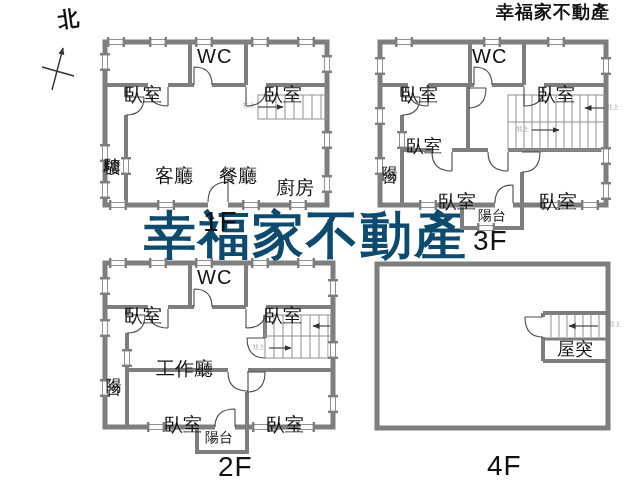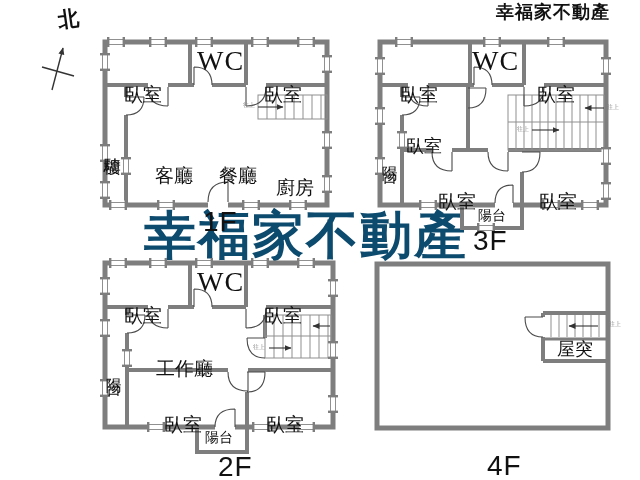--- a/index.html
+++ b/index.html
@@ -5,21 +5,21 @@
   html,body{margin:0;padding:0;background:#fff;}
   #stage{position:relative;width:640px;height:480px;background:#ffffff;overflow:hidden;
          font-family:"Liberation Sans","DejaVu Sans",sans-serif;color:#111;}
   .lbl{position:absolute;white-space:nowrap;color:#111;font-weight:500;line-height:1.05;z-index:3;}
   .vtext{writing-mode:vertical-rl;text-orientation:upright;letter-spacing:1px;}
   #watermark{position:absolute;left:144px;top:201px;font-size:52px;font-weight:700;
              letter-spacing:2px;color:#0c4a6e;z-index:1;white-space:nowrap;}
   #plansvg{position:absolute;left:0;top:0;z-index:2;}
   .floorlbl{font-size:28px;font-weight:500;letter-spacing:1px;}
   .roomlbl{font-size:19px;margin-top:30px;}
-  .wclbl{font-size:28px;font-weight:500;letter-spacing:1px;font-family:Liberation Serif, serif;}
+  .wclbl{font-size:20px;font-weight:500;letter-spacing:1px;}
   .smalllbl{font-size:14px;}
   .note{font-size:6px;color:#8a8a8a;font-weight:400;z-index:3;}
   #north-label{font-size:21px;font-weight:700;transform:rotate(-8deg);}
   #hatch-note{font-size:18px;font-weight:600;letter-spacing:1px;}
 </style>
 </head>
 <body>
 
 <div id="stage">
 

